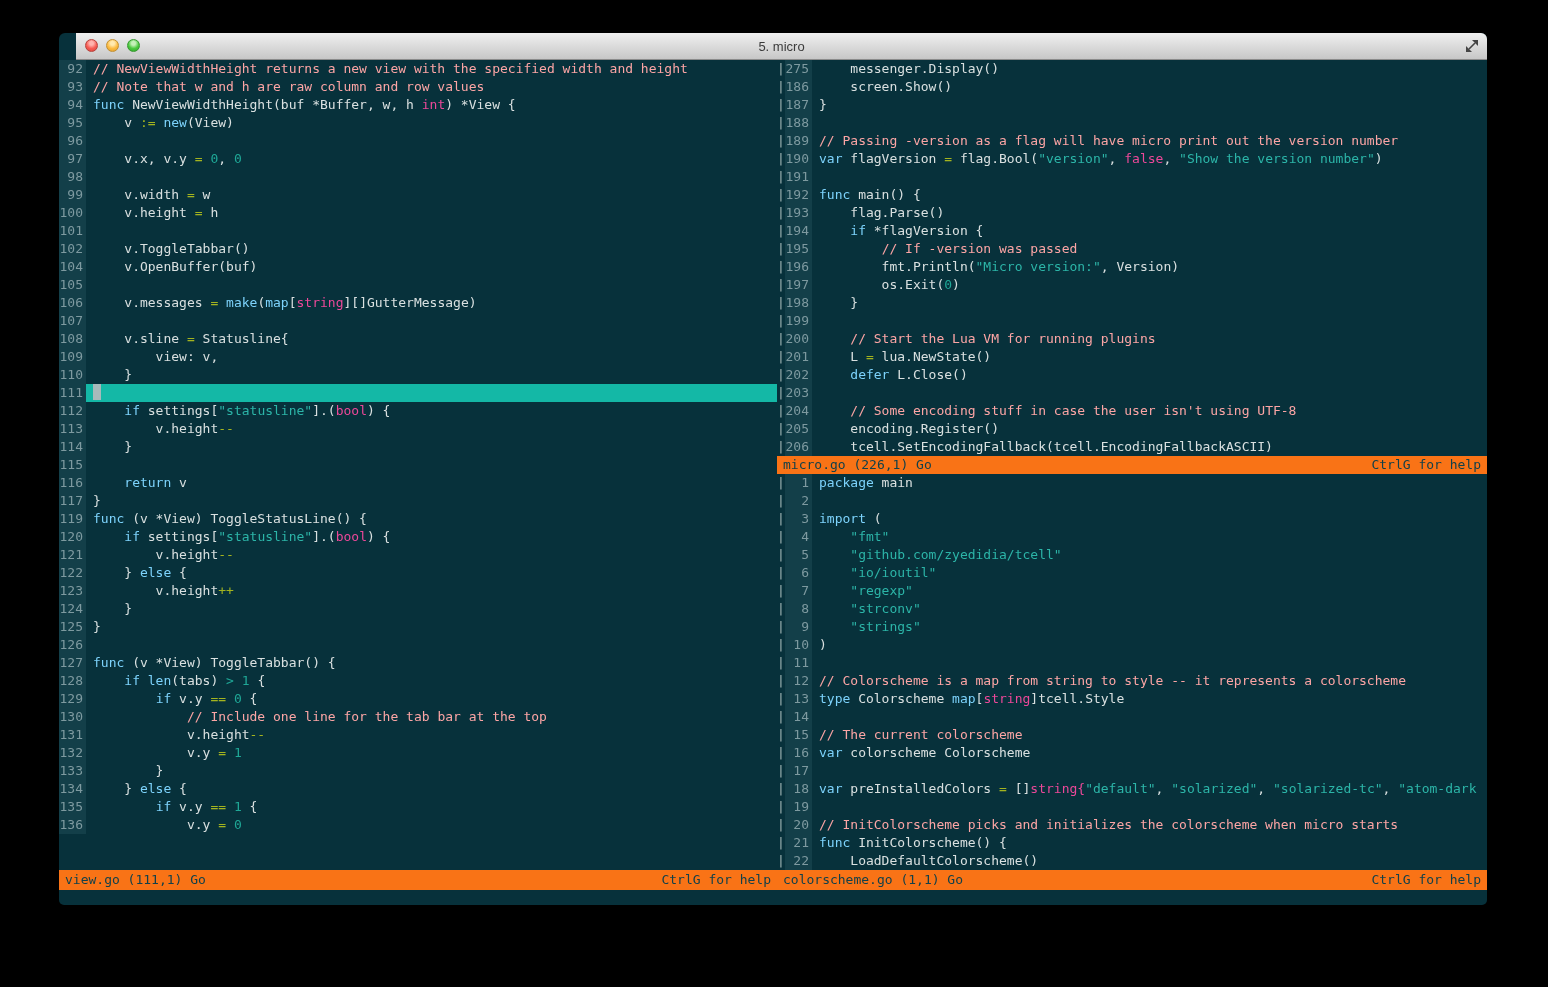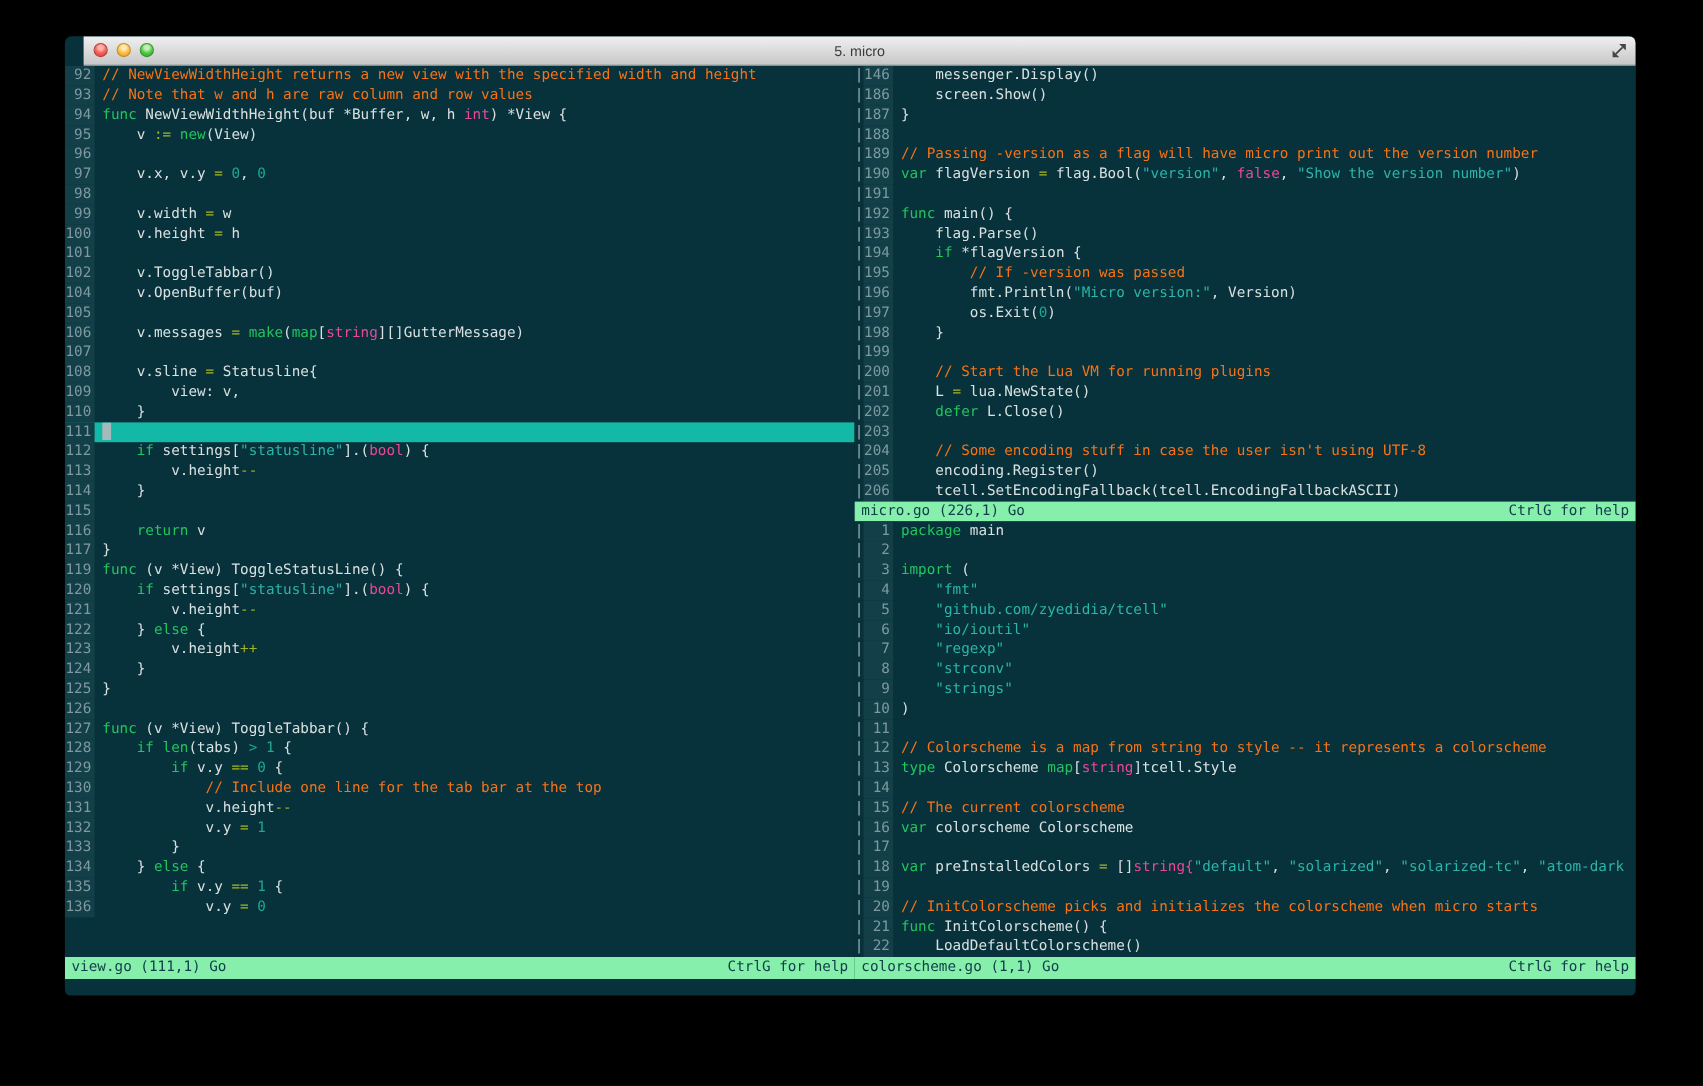--- a/index.html
+++ b/index.html
@@ -34,29 +34,29 @@
   .codeview.full{height:810px;}
   .codeview.half{height:396px;}
   .row{display:flex;height:18px;line-height:18px;font-size:13px;}
   .row.cursor{background:#14b8a6;}
   .pipe{flex:0 0 8px;color:#9cb2b2;text-align:left;background:#07313b;}
   .ln{flex:0 0 24px;text-align:right;padding-right:3px;background:#133f49;color:#7e9aa0;}
   .code{flex:1;padding-left:7px;color:#d9e0e0;overflow:hidden;white-space:pre;}
   .cursor-block{display:inline-block;width:8px;height:16px;background:#a7babb;vertical-align:-3px;}
   
   .tk-t{color:#d9e0e0;}
-  .tk-c{color:#f97316;}
-  .tk-k{color:#22c55e;}
+  .tk-c{color:#fca5a5;}
+  .tk-k{color:#7dd3fc;}
   .tk-o{color:#a4b41f;}
   .tk-ty{color:#ec4899;}
   .tk-s{color:#2cb5a8;}
   .tk-n{color:#1fa897;}
   
   .statusbar{
-    height:20px;background:#86efac;color:#11404a;
+    height:20px;background:#f97316;color:#11404a;
     display:flex;justify-content:space-between;align-items:center;
     padding:0 6px;font-size:13px;line-height:20px;flex:0 0 auto;
   }
   .statusbar.mid{height:18px;line-height:18px;}
   .bottom-strip{height:16px;background:#07313b;}
 </style>
 </head>
 <body>
 
 <div class="window">
@@ -255,21 +255,21 @@
         </div>
       <div class="statusbar">
         <span>view.go (111,1) Go</span>
         <span>CtrlG for help</span>
       </div>
     </div>
     <div class="col right">
       <div class="codeview half">
           <div class="row">
             <span class="pipe">|</span>
-            <span class="ln">146</span>
+            <span class="ln">275</span>
             <span class="code"><span class="tk-t">    messenger.Display()</span></span>
           </div>
           <div class="row">
             <span class="pipe">|</span>
             <span class="ln">186</span>
             <span class="code"><span class="tk-t">    screen.Show()</span></span>
           </div>
           <div class="row">
             <span class="pipe">|</span>
             <span class="ln">187</span>

